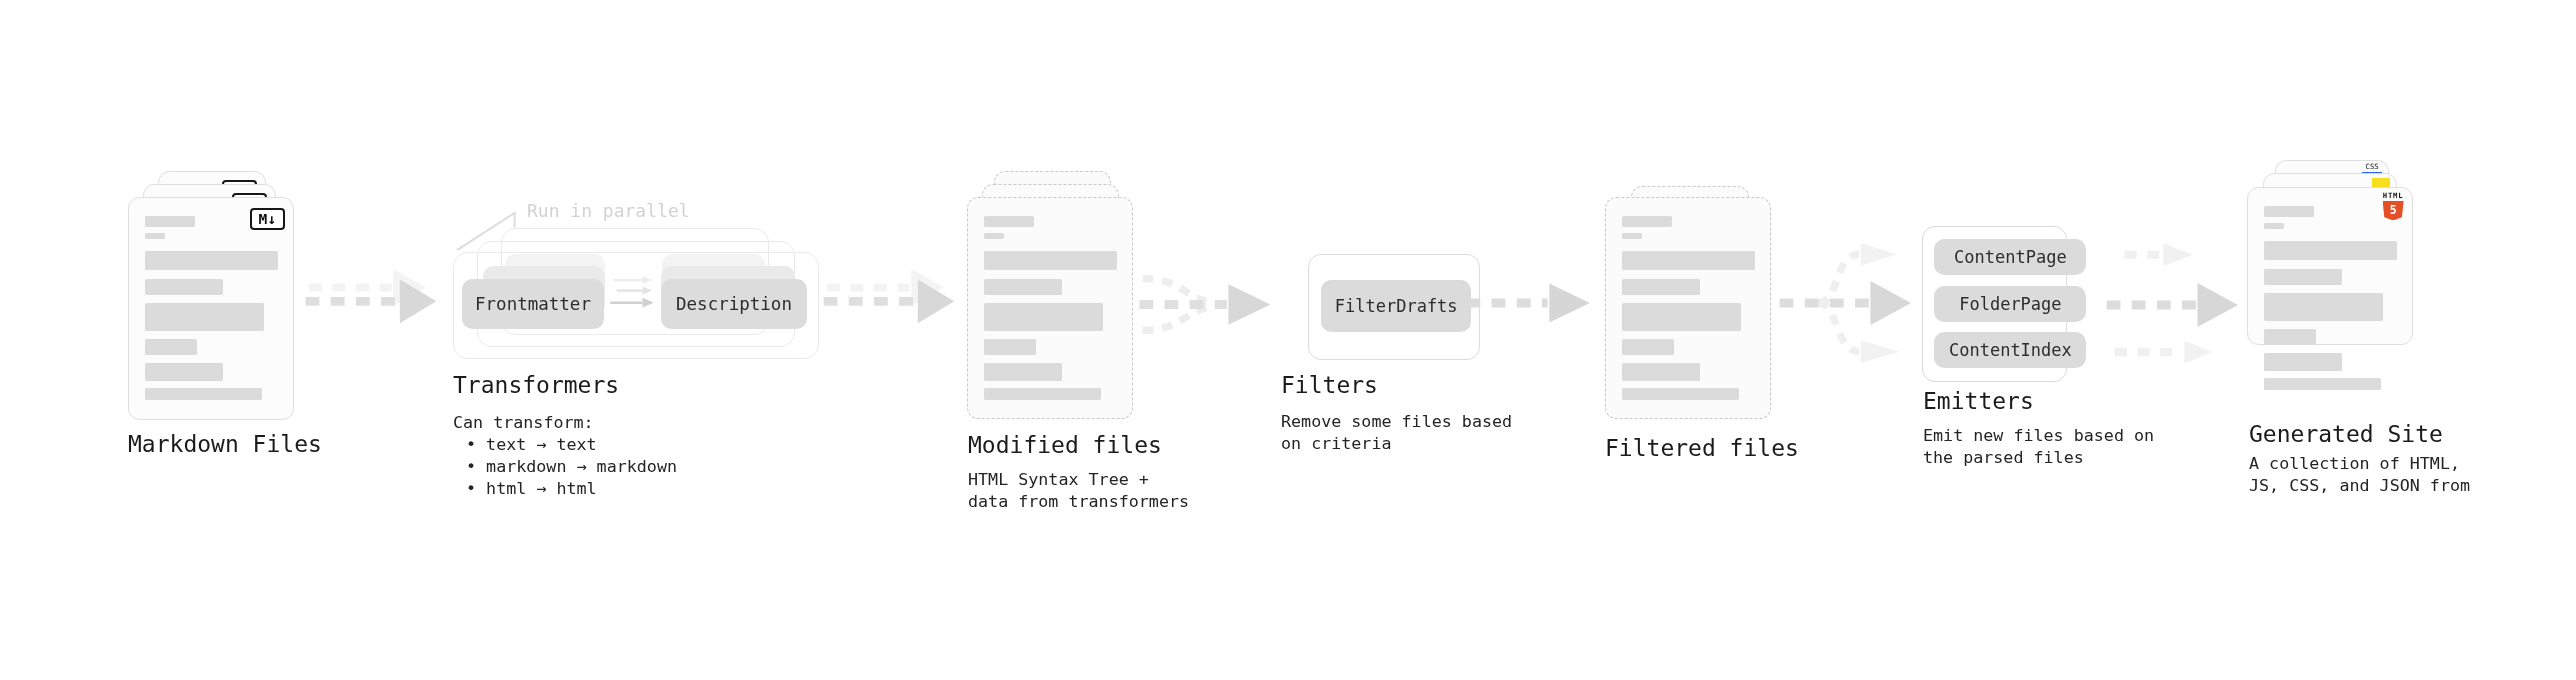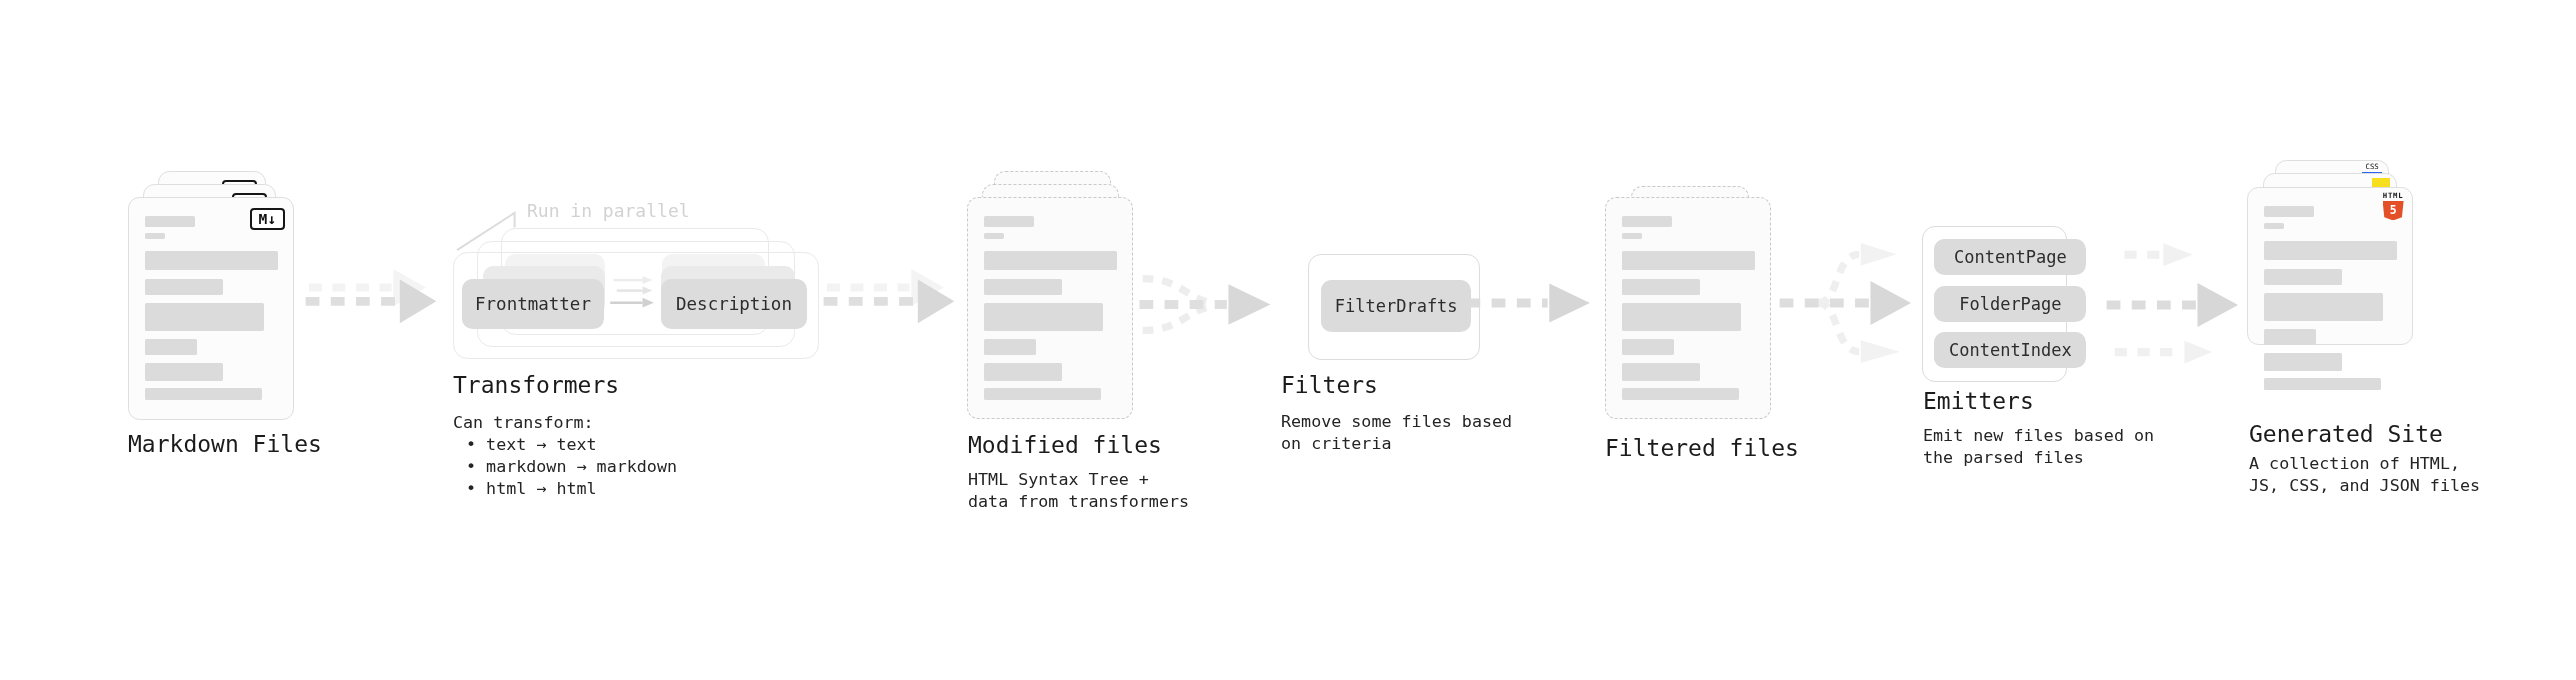--- a/index.html
+++ b/index.html
@@ -251,18 +251,18 @@
           <i class="bar b4"></i>
         <i class="bar b5"></i>
           <i class="bar b6"></i>
           <i class="bar b7"></i>
           <i class="bar b8"></i>
       </div>
     </div>
     <div class="title" style="left:2249px;top:421px;">Generated Site</div>
     <div class="sub" style="left:2249px;top:452px;">
       <div>A collection of HTML,</div>
-      <div>JS, CSS, and JSON files</div>
+      <div>JS, CSS, and JSON from</div>
     </div>
   </div>
 
 </div>
 
 
 </body></html>

